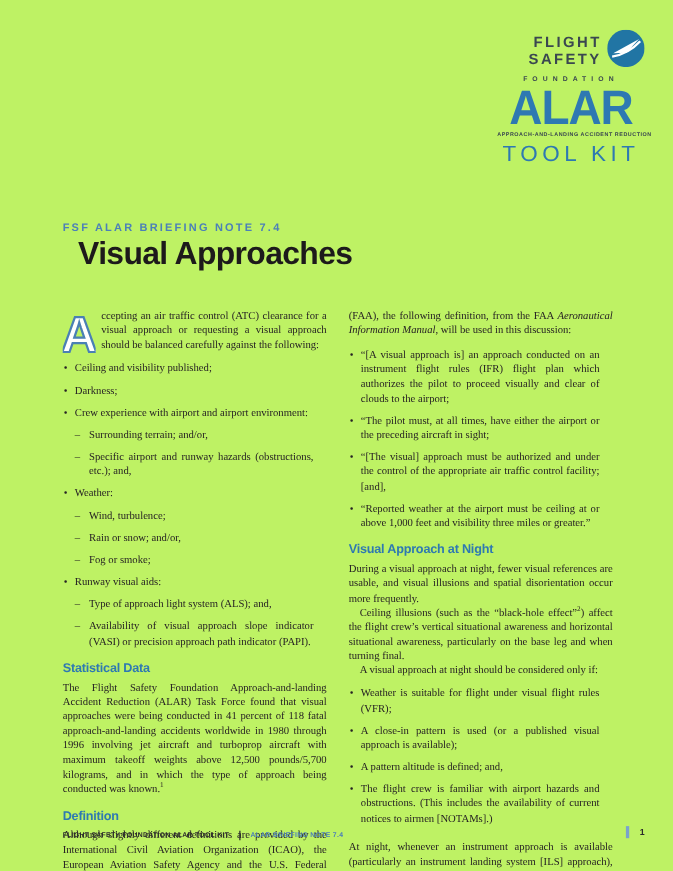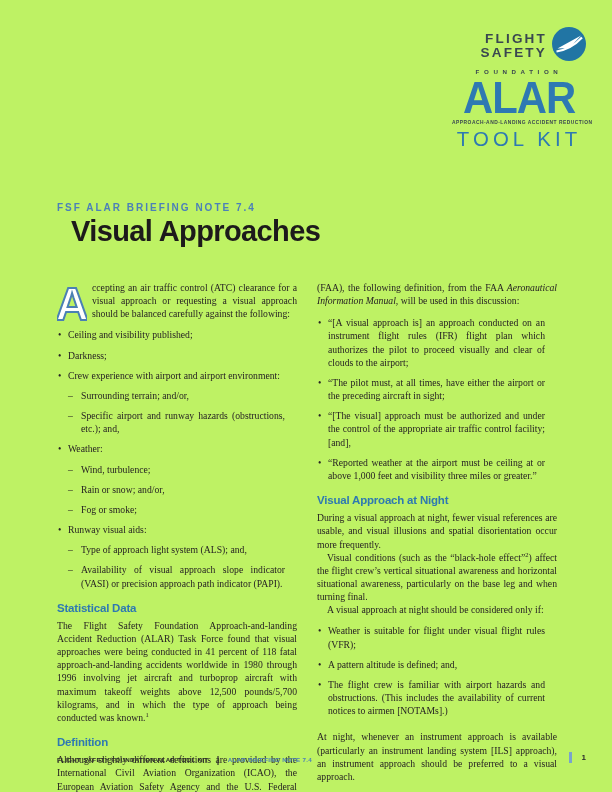--- a/index.html
+++ b/index.html
@@ -132,25 +132,26 @@
 
     <ul class="quotes">
       <li class="b"><span>“[A visual approach is] an approach conducted on an instrument flight rules (IFR) flight plan which authorizes the pilot to proceed visually and clear of clouds to the airport;</span></li>
       <li class="b"><span>“The pilot must, at all times, have either the airport or the preceding aircraft in sight;</span></li>
       <li class="b"><span>“[The visual] approach must be authorized and under the control of the appropriate air traffic control facility; [and],</span></li>
       <li class="b"><span>“Reported weather at the airport must be ceiling at or above 1,000 feet and visibility three miles or greater.”</span></li>
     </ul>
 
     <h2>Visual Approach at Night</h2>
     <p class="para">During a visual approach at night, fewer visual references are usable, and visual illusions and spatial disorientation occur more frequently.</p>
-    <p class="para indent"><span>Visual conditions (such as the “black-hole effect”</span><sup>2</sup><span>) affect the flight crew’s vertical situational awareness and horizontal situational awareness, particularly on the base leg and when turning final.</span></p>
+    <p class="para indent"><span>Ceiling illusions (such as the “black-hole effect”</span><sup>2</sup><span>) affect the flight crew’s vertical situational awareness and horizontal situational awareness, particularly on the base leg and when turning final.</span></p>
     <p class="para indent">A visual approach at night should be considered only if:</p>
 
     <ul>
       <li class="b"><span>Weather is suitable for flight under visual flight rules (VFR);</span></li>
+      <li class="b"><span>A close-in pattern is used (or a published visual approach is available);</span></li>
       <li class="b"><span>A pattern altitude is defined; and,</span></li>
       <li class="b"><span>The flight crew is familiar with airport hazards and obstructions. (This includes the availability of current notices to airmen [NOTAMs].)</span></li>
     </ul>
 
     <p class="para space-above">At night, whenever an instrument approach is available (particularly an instrument landing system [ILS] approach), an instrument approach should be preferred to a visual approach.</p>
   </div>
 
   <div class="footer">
     <div>
       <span class="f-bold">FLIGHT SAFETY FOUNDATION ALAR TOOL KIT</span>

